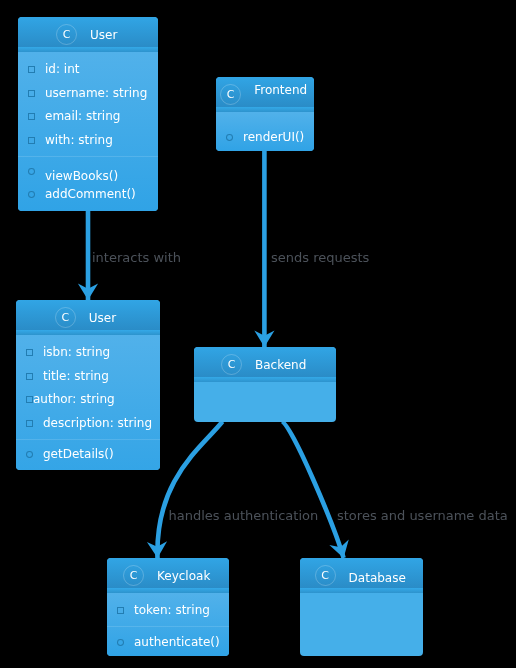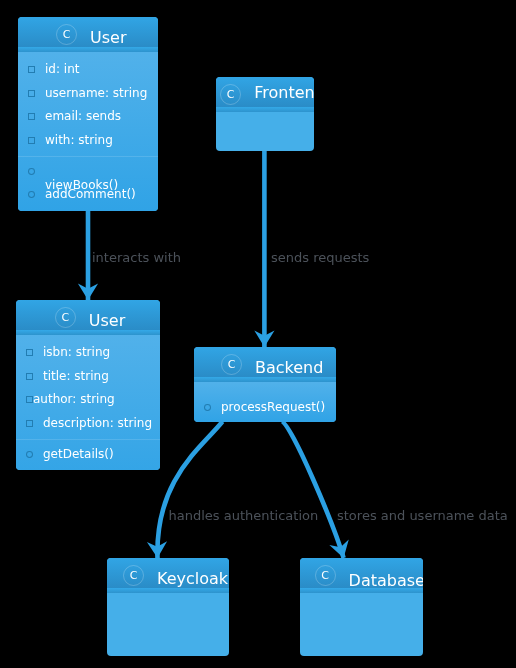--- a/index.html
+++ b/index.html
@@ -6,21 +6,21 @@
   body{width:516px;height:668px;position:relative;overflow:hidden;
        font-family:"DejaVu Sans",sans-serif;-webkit-font-smoothing:antialiased;text-rendering:optimizeLegibility;}
   .canvas{position:absolute;left:0;top:0;width:516px;height:668px;}
   svg.edges{position:absolute;left:0;top:0;width:516px;height:668px;}
   .node{position:absolute;border-radius:4px;overflow:hidden;background:#45afe9;}
   .nhead{position:relative;background:linear-gradient(to bottom,#31a5e5 0%,#2a8cc7 100%);}
   .nband{position:relative;height:5.5px;
          background:linear-gradient(to bottom,#34a9e8 0%,#2d93cd 100%);}
   .ncircle{position:absolute;border-radius:50%;border:1px solid rgba(255,255,255,0.22);box-sizing:border-box;}
   .nctext{position:absolute;text-align:center;color:#ffffff;font-size:11px;}
-  .ntitle{position:absolute;color:#ffffff;font-size:16px;white-space:nowrap;}
+  .ntitle{position:absolute;color:#ffffff;font-size:12px;white-space:nowrap;}
   .nbody{position:relative;background:linear-gradient(to bottom,#51b1ea 0%,#30a3e6 100%);}
   .sep{position:absolute;left:0;right:0;height:1px;background:rgba(255,255,255,0.13);}
   .row{position:absolute;left:0;color:#ffffff;font-size:12px;white-space:nowrap;}
   .rowm{position:absolute;}
   .attr-m{width:7.2px;height:7px;border:1.3px solid #227db2;box-sizing:border-box;background:transparent;}
   .meth-m{width:7.2px;height:7px;border:1.2px solid #227db2;border-radius:50%;box-sizing:border-box;background:transparent;}
   .rtext{position:absolute;}
   .elabel{position:absolute;color:#4c525a;font-size:13px;white-space:nowrap;}
 </style>
 </head>
@@ -52,44 +52,50 @@
           <div class="row" style="top:9.3px;height:16px">
             <span class="rowm attr-m" style="left:10px;top:5.1px"></span>
             <span class="rtext" style="left:27px;top:1px">id: int</span>
           </div>
           <div class="row" style="top:32.7px;height:16px">
             <span class="rowm attr-m" style="left:10px;top:5.1px"></span>
             <span class="rtext" style="left:27px;top:1px">username: string</span>
           </div>
           <div class="row" style="top:56.099999999999994px;height:16px">
             <span class="rowm attr-m" style="left:10px;top:5.1px"></span>
-            <span class="rtext" style="left:27px;top:1px">email: sends</span>
+            <span class="rtext" style="left:27px;top:1px">email: string</span>
           </div>
           <div class="row" style="top:79.5px;height:16px">
             <span class="rowm attr-m" style="left:10px;top:5.1px"></span>
             <span class="rtext" style="left:27px;top:1px">with: string</span>
           </div>
           <div class="sep" style="top:103.5px"></div>
           <div class="row" style="top:110.7px;height:16px">
             <span class="rowm meth-m" style="left:10px;top:5.1px"></span>
-            <span class="rtext" style="left:27px;top:15px">viewBooks()</span>
+            <span class="rtext" style="left:27px;top:6px">viewBooks()</span>
           </div>
           <div class="row" style="top:134.1px;height:16px">
             <span class="rowm meth-m" style="left:10px;top:5.1px"></span>
             <span class="rtext" style="left:27px;top:1px">addComment()</span>
           </div>
         </div>
       </div>
       <div class="node" style="left: 216px; top: 77px; width: 98px; height: 74px;">
         <div class="nhead" style="height:29.5px">
           <div class="ncircle" style="left:4.2px;top:7.2px;width:21px;height:21px"></div>
           <div class="nctext" style="left:4.2px;top:7.2px;width:21px;line-height:21px">C</div>
           <div class="ntitle" style="left:38.2px;top:6px">Frontend</div>
         </div>
         <div class="nband"></div>
+        <div class="nbody" style="height:39px">
+          <div class="row" style="top:17.1px;height:16px">
+            <span class="rowm meth-m" style="left:10px;top:5.1px"></span>
+            <span class="rtext" style="left:27px;top:1px">renderUI()</span>
+          </div>
+        </div>
       </div>
       <div class="node" style="left: 16px; top: 300px; width: 144px; height: 170px;">
         <div class="nhead" style="height:29.5px">
           <div class="ncircle" style="left:38.8px;top:7.2px;width:21px;height:21px"></div>
           <div class="nctext" style="left:38.8px;top:7.2px;width:21px;line-height:21px">C</div>
           <div class="ntitle" style="left:72.8px;top:11.2px">User</div>
         </div>
         <div class="nband"></div>
         <div class="nbody" style="height:154px">
           <div class="row" style="top:9.3px;height:16px">
@@ -115,34 +121,39 @@
           </div>
         </div>
       </div>
       <div class="node" style="left: 194px; top: 347px; width: 142px; height: 75px;">
         <div class="nhead" style="height:29.5px">
           <div class="ncircle" style="left:27px;top:7.2px;width:21px;height:21px"></div>
           <div class="nctext" style="left:27px;top:7.2px;width:21px;line-height:21px">C</div>
           <div class="ntitle" style="left:61px;top:11.2px">Backend</div>
         </div>
         <div class="nband"></div>
-        <div class="nbody" style="height:40px">
-          <div class="row" style="top:17.1px;height:16px">
-            <span class="rowm meth-m" style="left:10px;top:5.1px"></span>
-            <span class="rtext" style="left:27px;top:1px">processRequest()</span>
-          </div>
-        </div>
       </div>
       <div class="node" style="left: 107px; top: 558px; width: 122px; height: 98px;">
         <div class="nhead" style="height:29.5px">
           <div class="ncircle" style="left:16px;top:7.2px;width:21px;height:21px"></div>
           <div class="nctext" style="left:16px;top:7.2px;width:21px;line-height:21px">C</div>
           <div class="ntitle" style="left:50px;top:11.2px">Keycloak</div>
         </div>
         <div class="nband"></div>
+        <div class="nbody" style="height:63px">
+          <div class="row" style="top:9.3px;height:16px">
+            <span class="rowm attr-m" style="left:10px;top:5.1px"></span>
+            <span class="rtext" style="left:27px;top:1px">token: string</span>
+          </div>
+          <div class="sep" style="top:33.300000000000004px"></div>
+          <div class="row" style="top:40.5px;height:16px">
+            <span class="rowm meth-m" style="left:10px;top:5.1px"></span>
+            <span class="rtext" style="left:27px;top:1px">authenticate()</span>
+          </div>
+        </div>
       </div>
       <div class="node" style="left: 300px; top: 558px; width: 123px; height: 98px;">
         <div class="nhead" style="height:29.5px">
           <div class="ncircle" style="left:14.6px;top:7.2px;width:21px;height:21px"></div>
           <div class="nctext" style="left:14.6px;top:7.2px;width:21px;line-height:21px">C</div>
           <div class="ntitle" style="left:48.6px;top:13px">Database</div>
         </div>
         <div class="nband"></div>
       </div>
     </div>

